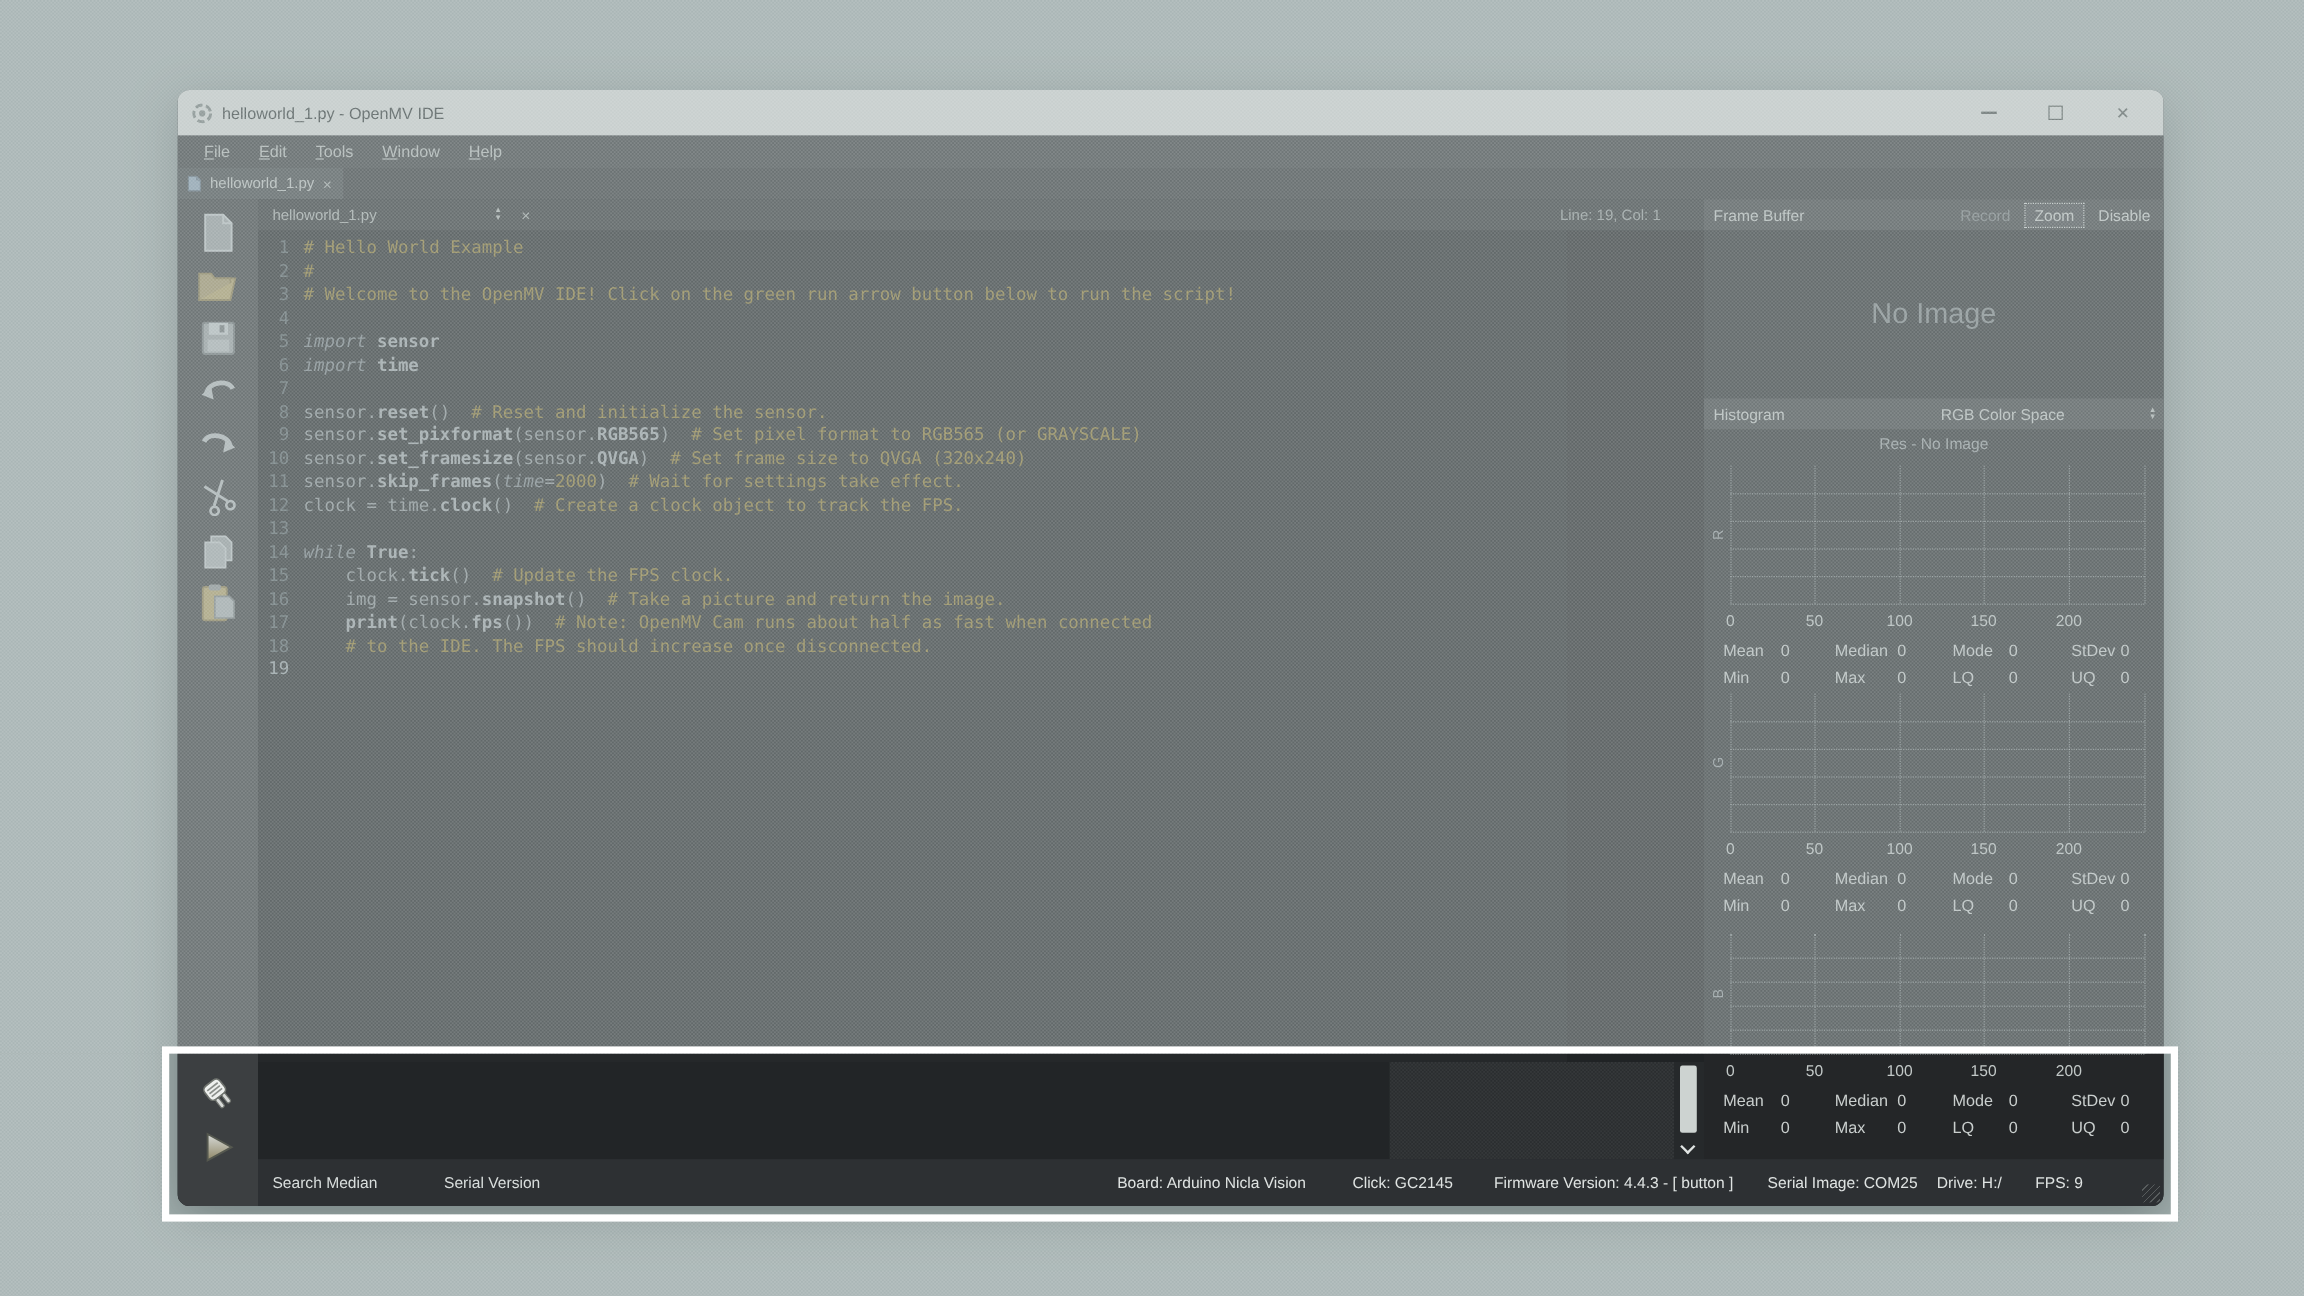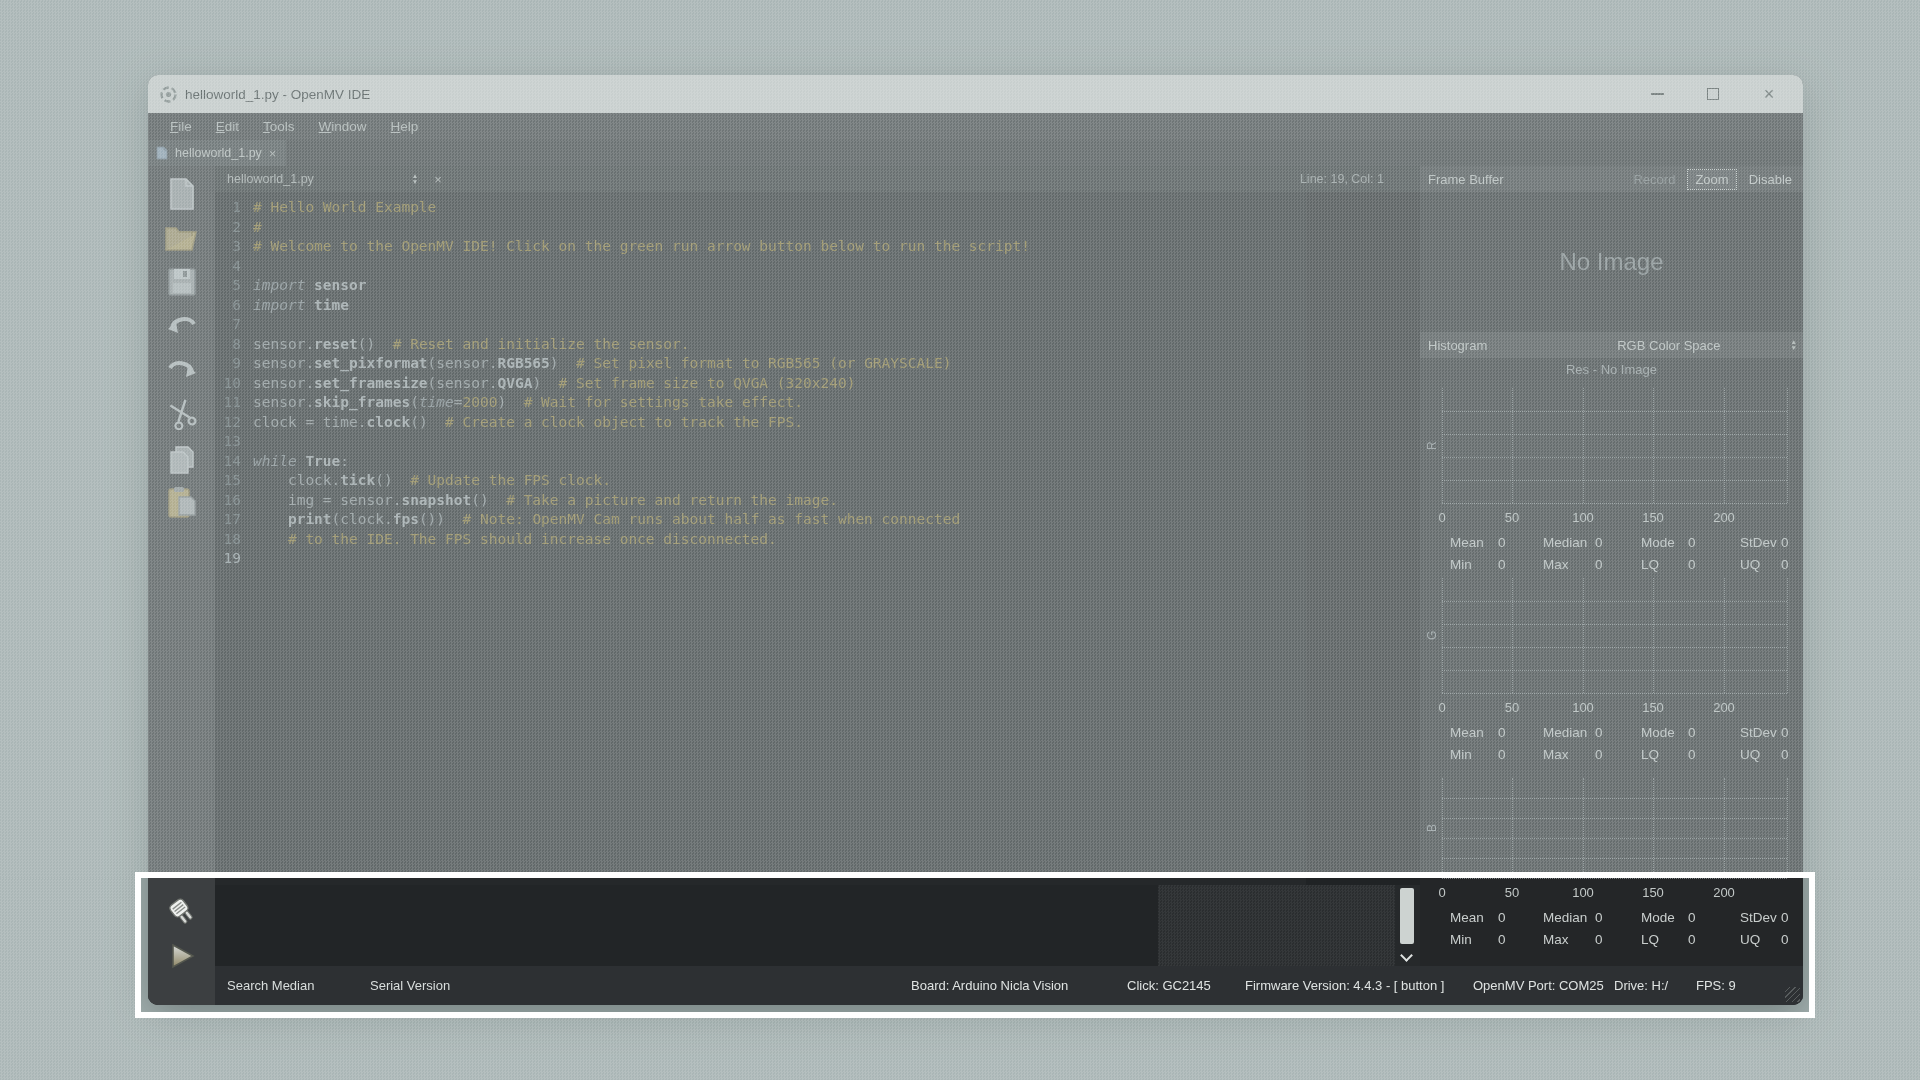--- a/index.html
+++ b/index.html
@@ -89,21 +89,21 @@
 
   .chart { position:absolute; left:0; width:383px; }
   .ch-label { position:absolute; left:2px; width:20px; color:#969da0; font-size:12px;
               display:flex; align-items:center; justify-content:center;
               writing-mode:vertical-rl; transform:rotate(180deg); }
   .plot { position:absolute; left:22px; width:345px; }
   .gl-v { position:absolute; top:0; bottom:0; width:0; border-left:1px dotted rgba(170,180,182,.65); }
   .gl-h { position:absolute; left:0; right:0; height:0; border-top:1px dotted rgba(170,180,182,.65); }
   .ticksrow { position:absolute; left:22px; width:345px; height:16px; }
   .tick { position:absolute; transform:translateX(-50%); color:#c2c8c7; font-size:13px; }
-  .statrow { position:absolute; left:28px; width:355px; height:18px; }
+  .statrow { position:absolute; left:14px; width:355px; height:18px; }
   .stat-l { position:absolute; color:#c9cecd; font-size:13.5px; }
   .stat-v { position:absolute; color:#c9cecd; font-size:13.5px; }
 
   
   .terminal { position:absolute; left:67px; top:719px; width:1205px; height:81px; background:#222527; }
   .term-margin { position:absolute; left:943px; top:0; width:237px; height:81px; background:#2a2d2f;
                  background-image:repeating-conic-gradient(rgba(255,255,255,.05) 0% 25%, transparent 0% 50%);
                  background-size:3px 3px; }
   .term-scroll { position:absolute; left:1180px; top:0; width:25px; height:81px; background:#26292b; }
   .term-slider { position:absolute; left:5px; top:3px; width:14px; height:56px; background:#cdd3d1; border-radius:2px; }
@@ -467,24 +467,24 @@
         <div class="term-chev"></div>
       </div>
     </div>
 
     <div class="statusbar">
       <div id="bottom-tabs">
           <div class="bottom-tab" style="left: 12px;">Search Median</div>
           <div class="bottom-tab" style="left: 155px;">Serial Version</div>
         </div>
       <div id="status-items">
-          <div class="status-item" style="left: 696px;">Board: Arduino Nicla Vision</div>
+          <div class="status-item" style="left: 716px;">Board: Arduino Nicla Vision</div>
           <div class="status-item" style="left: 912px;">Click: GC2145</div>
           <div class="status-item" style="left: 1030px;">Firmware Version: 4.4.3 - [ button ]</div>
-          <div class="status-item" style="left: 1258px;">OpenMV Port: COM25</div>
+          <div class="status-item" style="left: 1258px;">Serial Image: COM25</div>
           <div class="status-item" style="left: 1399px;">Drive: H:/</div>
           <div class="status-item" style="left: 1481px;">FPS: 9</div>
         </div>
       <div class="grip"></div>
     </div>
 
   </div>
 </div>
 
 <div class="dim top"></div>

